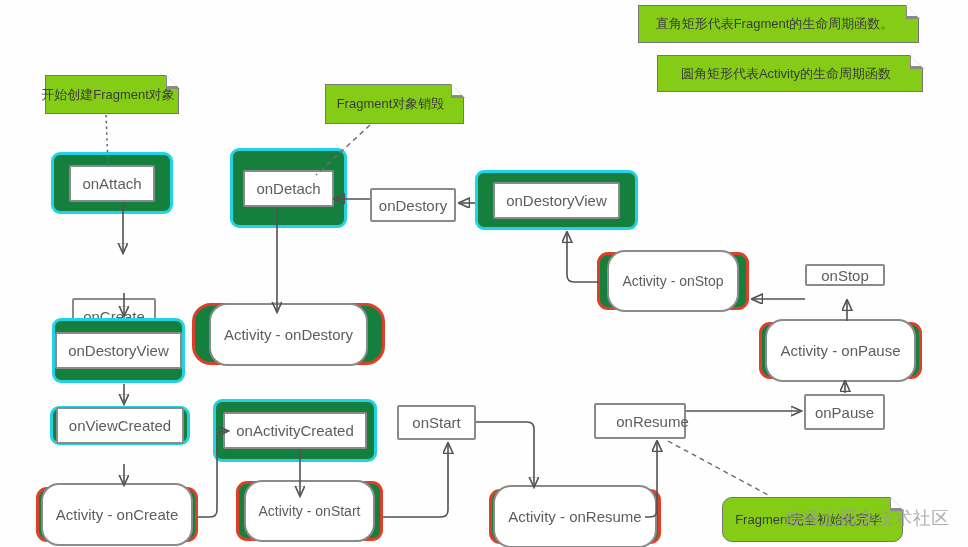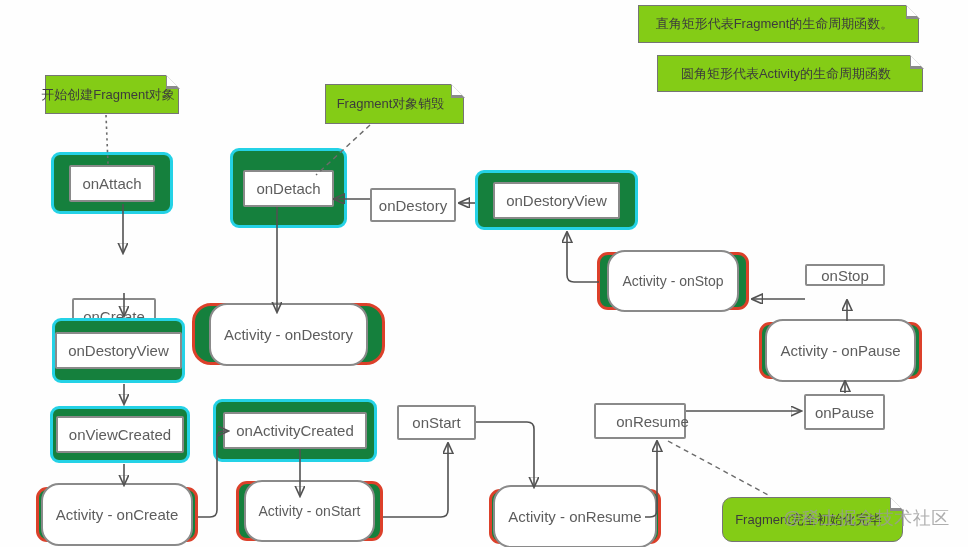--- a/index.html
+++ b/index.html
@@ -63,21 +63,21 @@
   <div class="note" style="left:325px; top:84px; width:139px; height:40px;">Fragment对象销毁</div>
   <div class="note" style="left:722px; top:497px; width:181px; height:45px;border-radius:10px;">Fragment完全初始化完毕</div>
 
   <div class="hl cyan" style="left:51px; top:152px; width:122px; height:62px;">
     <div class="box rect">onAttach</div>
   </div>
   <div class="box rect plain" style="left:72px; top:256px; width:84px; height:36px;margin-top:42px;">onCreate</div>
   <div class="hl cyan" style="left:52px; top:318px; width:133px; height:65px;">
     <div class="box rect">onDestoryView</div>
   </div>
-  <div class="hl cyan" style="left:50px; top:406px; width:140px; height:57px;">
+  <div class="hl cyan" style="left:50px; top:406px; width:140px; height:39px;">
     <div class="box rect">onViewCreated</div>
   </div>
   <div class="hl red" style="left:36px; top:487px; width:162px; height:55px;">
     <div class="box round">Activity - onCreate</div>
   </div>
 
   <div class="hl cyan" style="left:230px; top:148px; width:117px; height:80px;">
     <div class="box rect">onDetach</div>
   </div>
   <div class="box rect plain" style="left:370px; top:188px; width:86px; height:34px;">onDestory</div>

